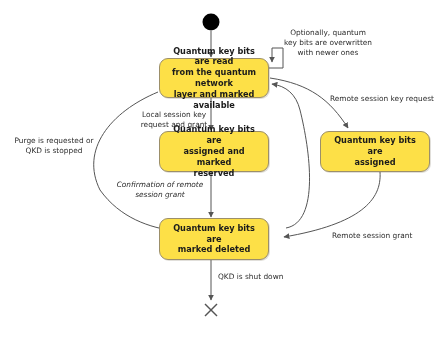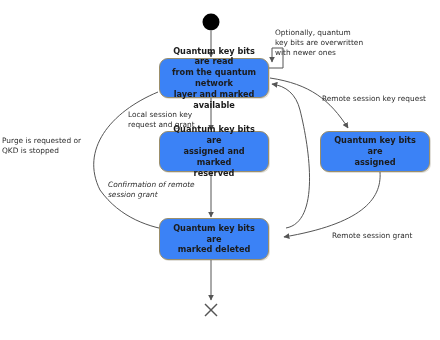--- a/index.html
+++ b/index.html
@@ -21,21 +21,21 @@
   svg.canvas {
     position: absolute;
     top: 0;
     left: 0;
     width: 440px;
     height: 340px;
   }
   .state-box {
     position: absolute;
     box-sizing: border-box;
-    background: #3b82f6;
+    background: #fde047;
     border: 1px solid #9c8f6a;
     border-radius: 9px;
     display: flex;
     align-items: center;
     justify-content: center;
     text-align: center;
     font-weight: bold;
     font-size: 8.2px;
     line-height: 1.32;
     color: #1b1b1b;
@@ -45,21 +45,21 @@
   .state-label {
     display: block;
     width: 100%;
     white-space: pre-line;
   }
   .edge-label {
     position: absolute;
     font-size: 7.4px;
     line-height: 1.32;
     color: #2b2b2b;
-    text-align: left;
+    text-align: center;
     white-space: pre-line;
     font-weight: normal;
   }
   .edge-label.align-left { text-align: left; }
 </style>
 </head>
 <body>
 
 <div id="diagram-root">
 
@@ -115,28 +115,29 @@
 
   <div class="state-box" style="left:159px; top:218px; width:110px; height:42px;">
     <span class="state-label">Quantum key bits are
 marked deleted</span>
   </div>
 
   <div class="edge-label" style="left:275px; top:28px; width:106px;">Optionally, quantum
 key bits are overwritten
 with newer ones</div>
 
-  <div class="edge-label align-left" style="left:322px; top:94px; width:108px;">Remote session key request</div>
+  <div class="edge-label align-left" style="left:330px; top:94px; width:108px;">Remote session key request</div>
 
   <div class="edge-label" style="left:2px; top:136px; width:104px;">Purge is requested or
 QKD is stopped</div>
 
   <div class="edge-label" style="left:128px; top:110px; width:92px;">Local session key
 request and grant</div>
 
   <div class="edge-label" style="left:108px; top:180px; width:104px;font-style:italic;">Confirmation of remote
 session grant</div>
 
 
   <div class="edge-label align-left" style="left:332px; top:231px; width:98px;">Remote session grant</div>
 
+  <div class="edge-label align-left" style="left:218px; top:272px; width:92px;">QKD is shut down</div>
 
 </div>
 
 </body></html>

